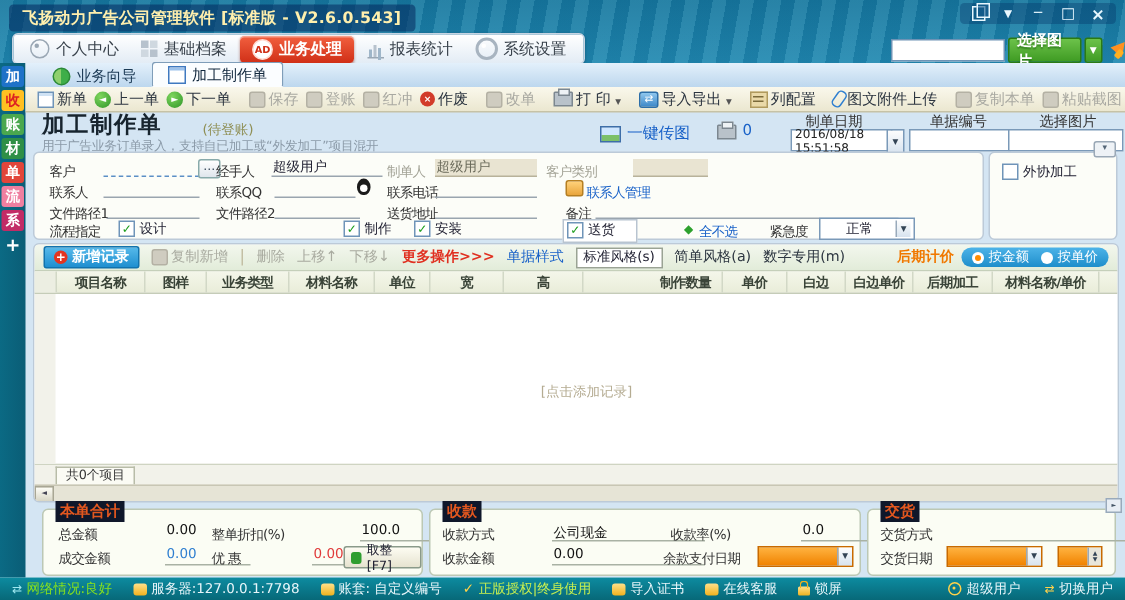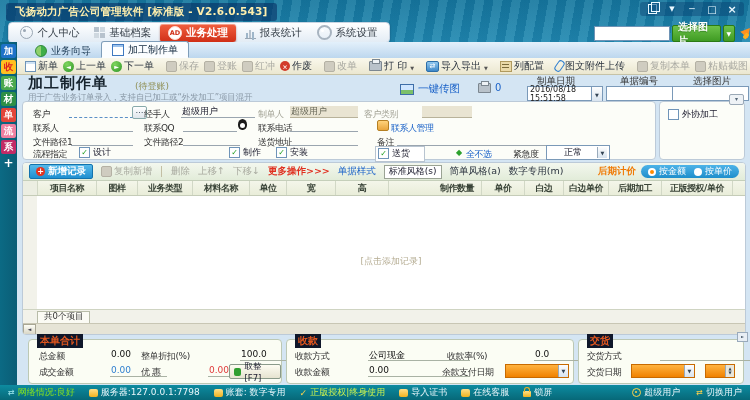--- a/index.html
+++ b/index.html
@@ -474,21 +474,21 @@
         <span class="gh c2">业务类型</span>
         <span class="gh c3">材料名称</span>
         <span class="gh c4">单位</span>
         <span class="gh c5">宽</span>
         <span class="gh c6">高</span>
         <span class="gh c7">制作数量</span>
         <span class="gh c8">单价</span>
         <span class="gh c9">白边</span>
         <span class="gh c10">白边单价</span>
         <span class="gh c11">后期加工</span>
-        <span class="gh c12">正版授权/单价</span>
+        <span class="gh c12">材料名称/单价</span>
         <span class="gh c13">小计</span>
         <span class="gh cfill"></span>
       </div>
       <div class="grid-body">
         <div class="empty-hint">[点击添加记录]</div>
       </div>
       <div class="grid-footer">
         <span class="count-chip">共0个项目</span>
       </div>
       <div class="hscroll">
@@ -545,21 +545,21 @@
     <span class="sit">
       <span class="sic sic-sync"></span>
       <span class="s-green">网络情况:良好</span>
     </span>
     <span class="sit">
       <span class="sic"></span>
       <span>服务器:127.0.0.1:7798</span>
     </span>
     <span class="sit">
       <span class="sic"></span>
-      <span>账套: 数字专用</span>
+      <span>账套: 自定义编号</span>
     </span>
     <span class="sit">
       <span class="sic sic-check"></span>
       <span class="s-lime">正版授权|终身使用</span>
     </span>
     <span class="sit">
       <span class="sic"></span>
       <span>导入证书</span>
     </span>
     <span class="sit">

